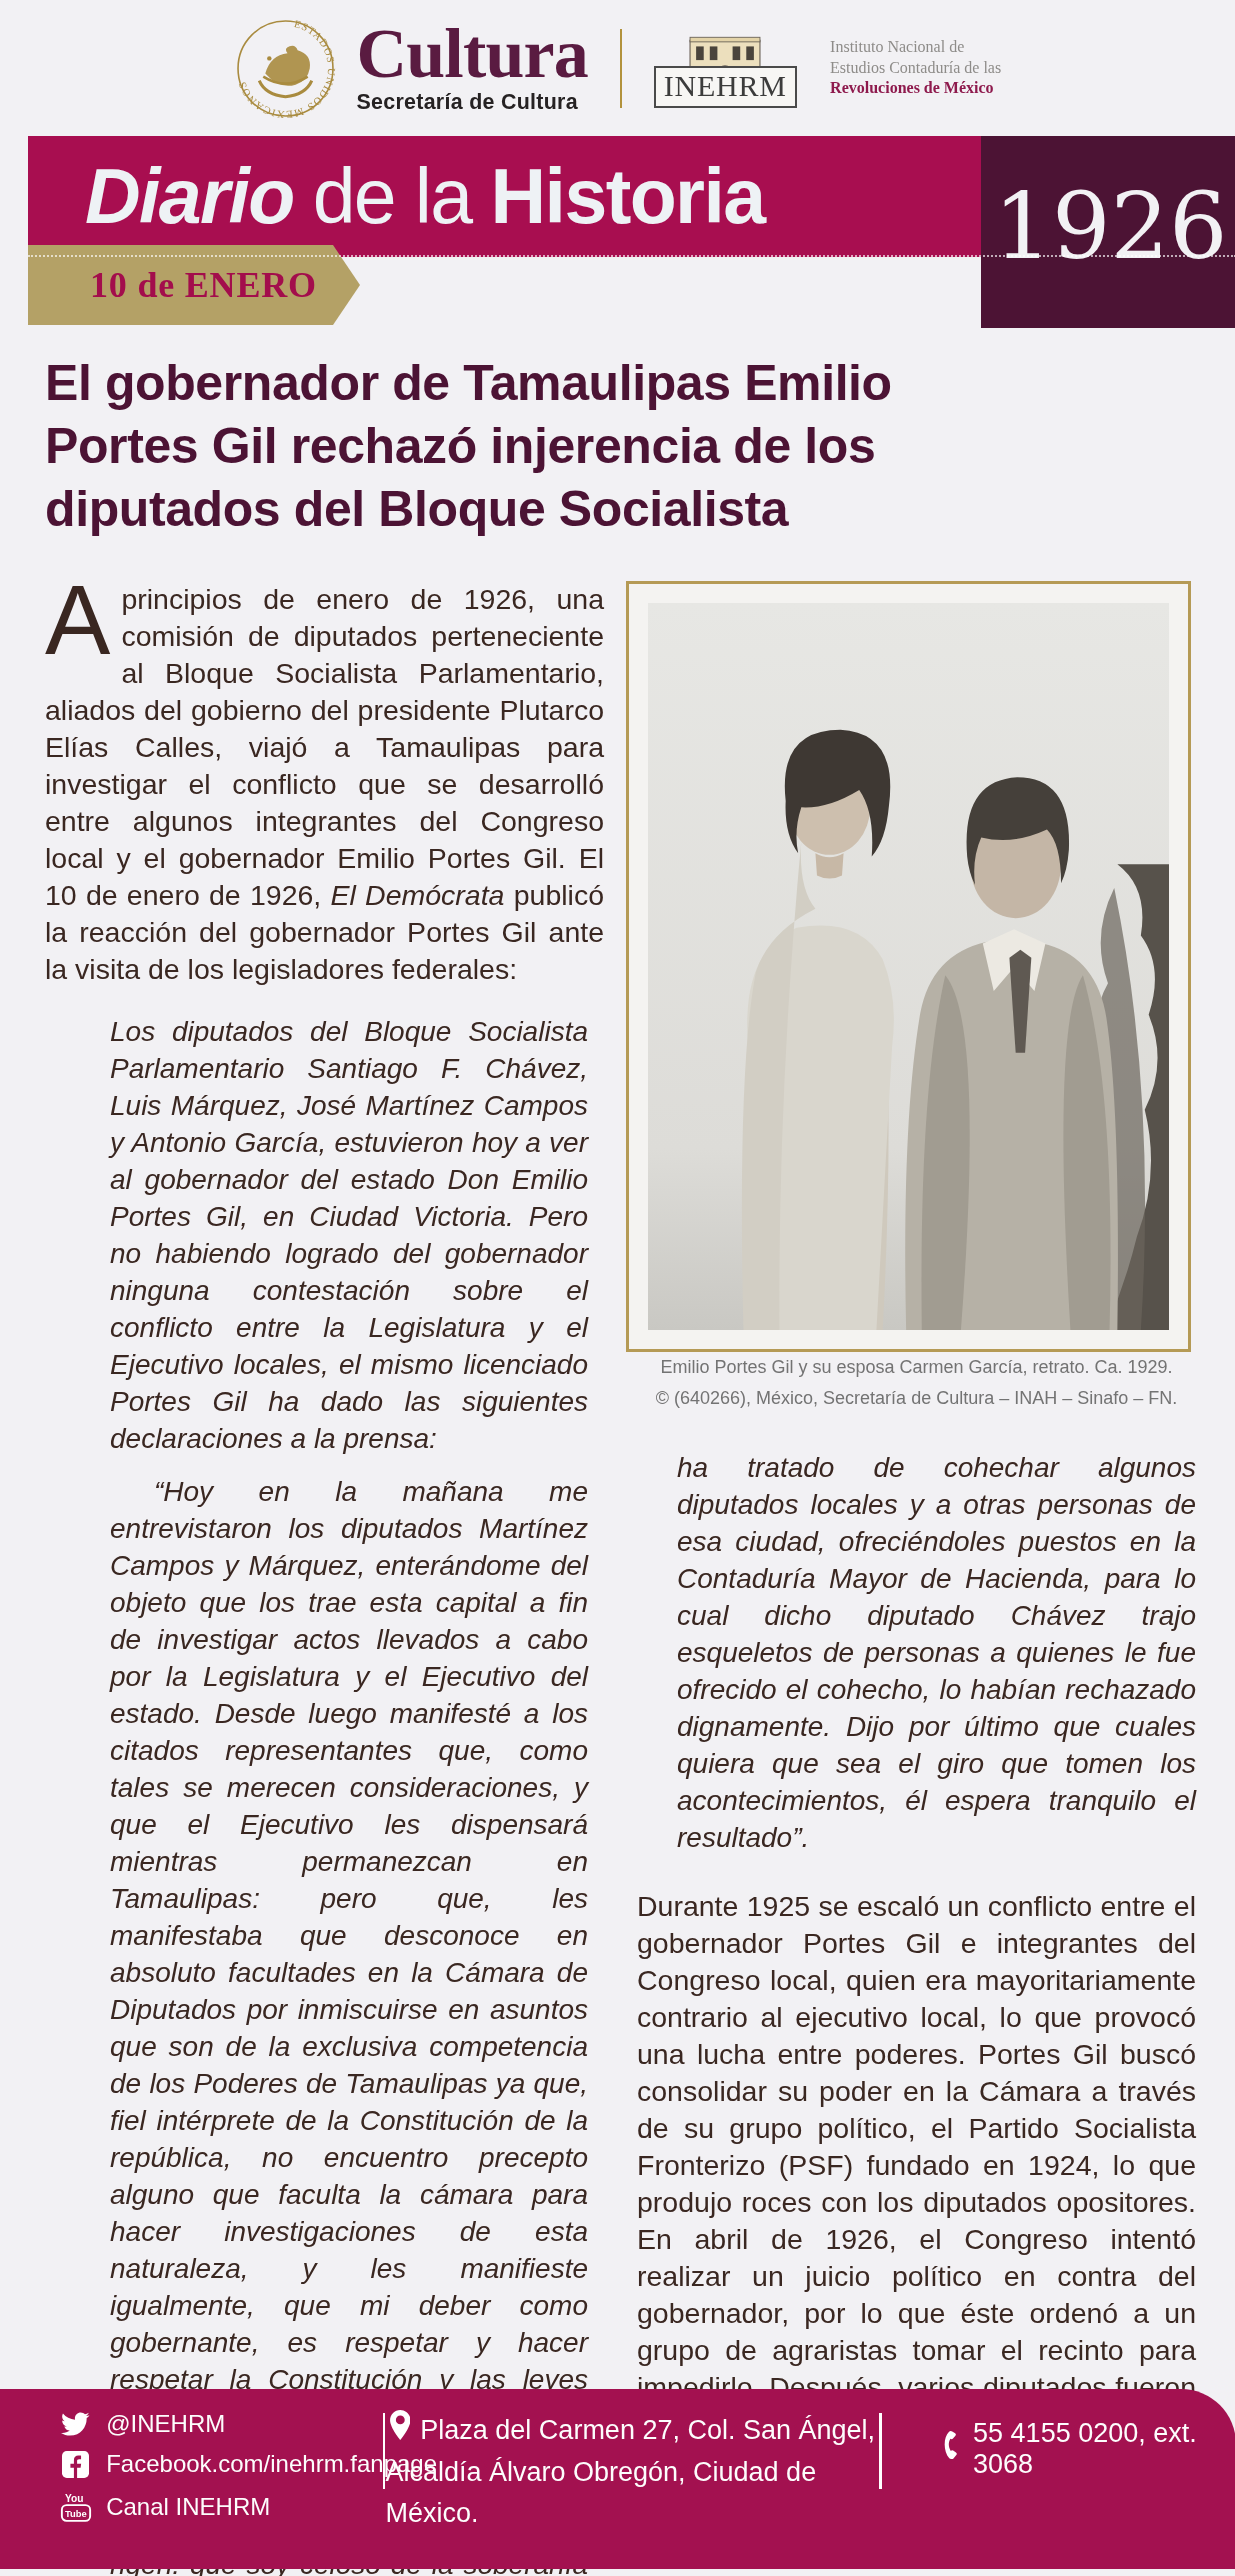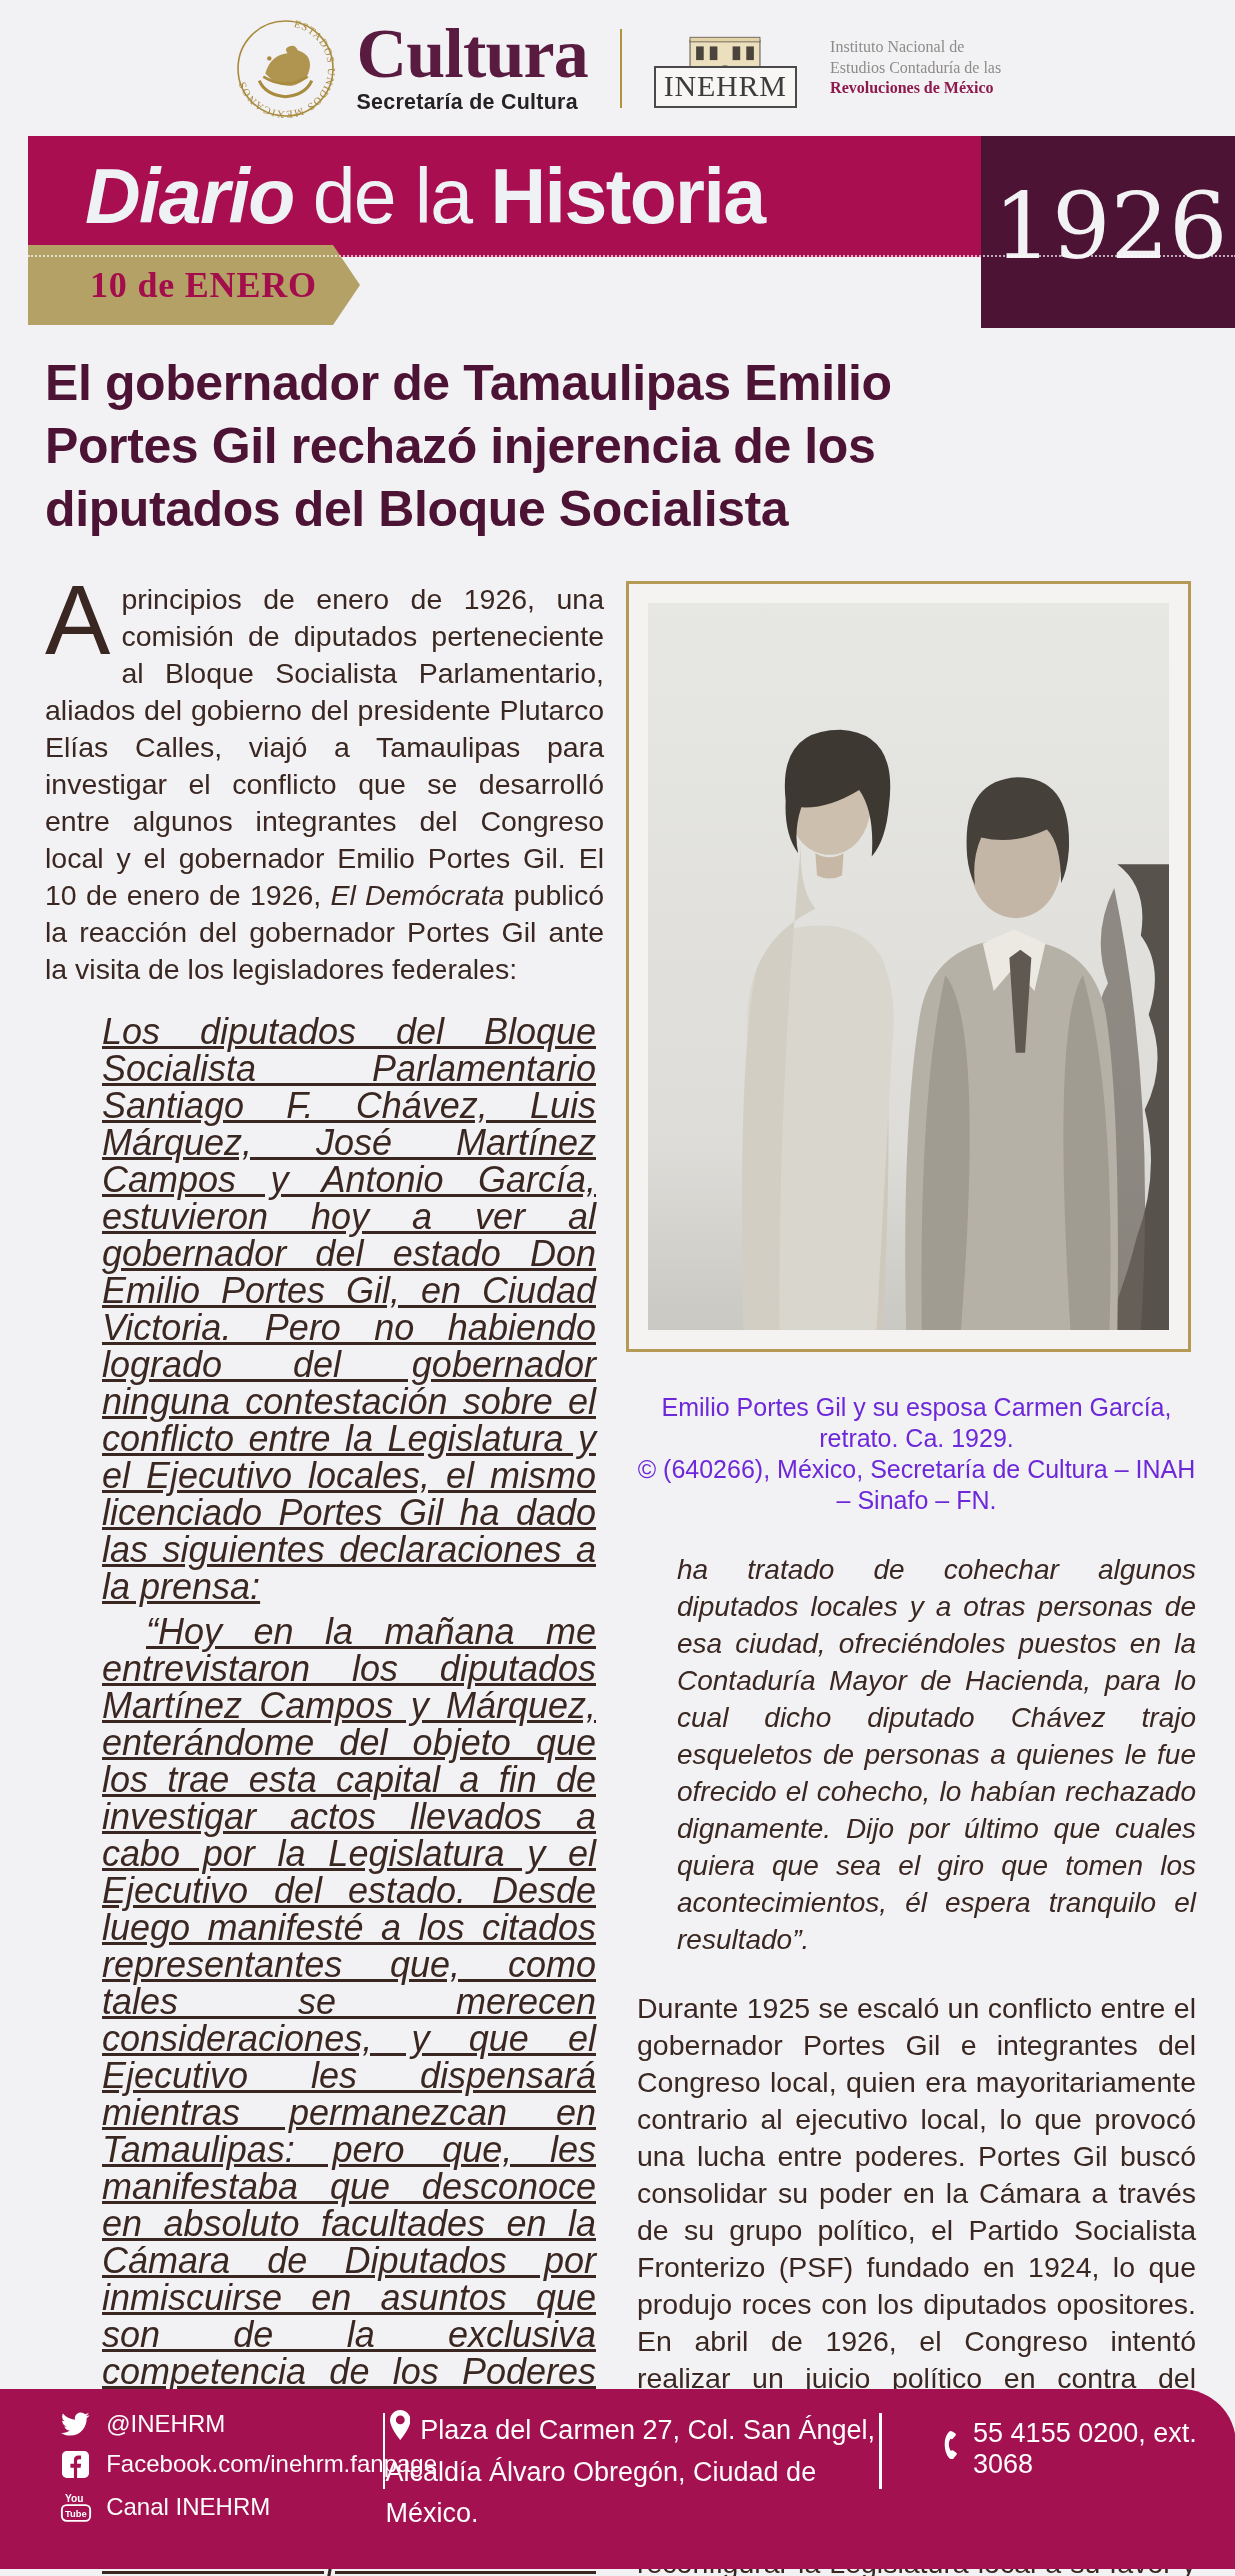--- a/index.html
+++ b/index.html
@@ -56,32 +56,32 @@
     margin:24px 45px 0;width:847px;
     font-size:50px;font-weight:bold;line-height:1.26;letter-spacing:-0.4px;color:#4c1334;
   }
   
   .content{display:flex;gap:33px;padding:0 40px 0 45px;margin-top:40px;}
   .col-left{width:559px;flex:0 0 auto;}
   .col-right{width:559px;flex:0 0 auto;}
   .body-p{font-size:28.5px;line-height:37px;text-align:justify;margin:0;color:#3a2721;}
   .dropcap{float:left;font-size:98px;line-height:75px;padding:1.6px 11px 0 0;color:#3a2721;}
   .quote{margin:25px 0 0 49px;font-style:italic;}
-  .quote p{font-size:36px;line-height:37px;text-align:justify;margin:8px;color:#3a2721;text-decoration:underline;}
+  .quote p{font-size:28px;line-height:37px;text-align:justify;margin:16px;color:#3a2721;}
   .quote p.indent{text-indent:44px;}
   .quote-cont{margin:35px 0 0 40px;font-style:italic;}
   .quote-cont p{font-size:28px;line-height:37px;text-align:justify;margin:0;color:#3a2721;}
   .p2{margin-top:32px;}
   
   .photo-frame{
     box-sizing:border-box;width:565px;height:771px;margin-left:-11px;
     border:3.2px solid #b59a55;background:#f4f3f1;padding:19px;
   }
   .photo-area{width:100%;height:100%;display:block;}
-  .caption{margin-top:40px;text-align:center;font-size:25px;line-height:31px;color:#6d28d9;}
+  .caption{text-align:center;font-size:18px;line-height:31px;color:#737373;}
   
   .footer{
     position:absolute;left:0;top:2389px;width:1236px;height:180px;
     background:#a31150;border-top-right-radius:55px;color:#fdfdfd;
   }
   .site{ text-align:center;font-size:32px;font-weight:bold;margin-top:24px;letter-spacing:0.4px;}
   .footer-row{display:flex;margin-top:20.6px;align-items:flex-start;}
   .social{box-sizing:border-box;width:383px;padding-left:59px;display:flex;flex-direction:column;gap:12.7px;}
   .social-item{display:flex;align-items:center;gap:14.2px;font-size:24px;}
   .social-item .ic{width:33px;display:flex;justify-content:center;flex:0 0 auto;}

